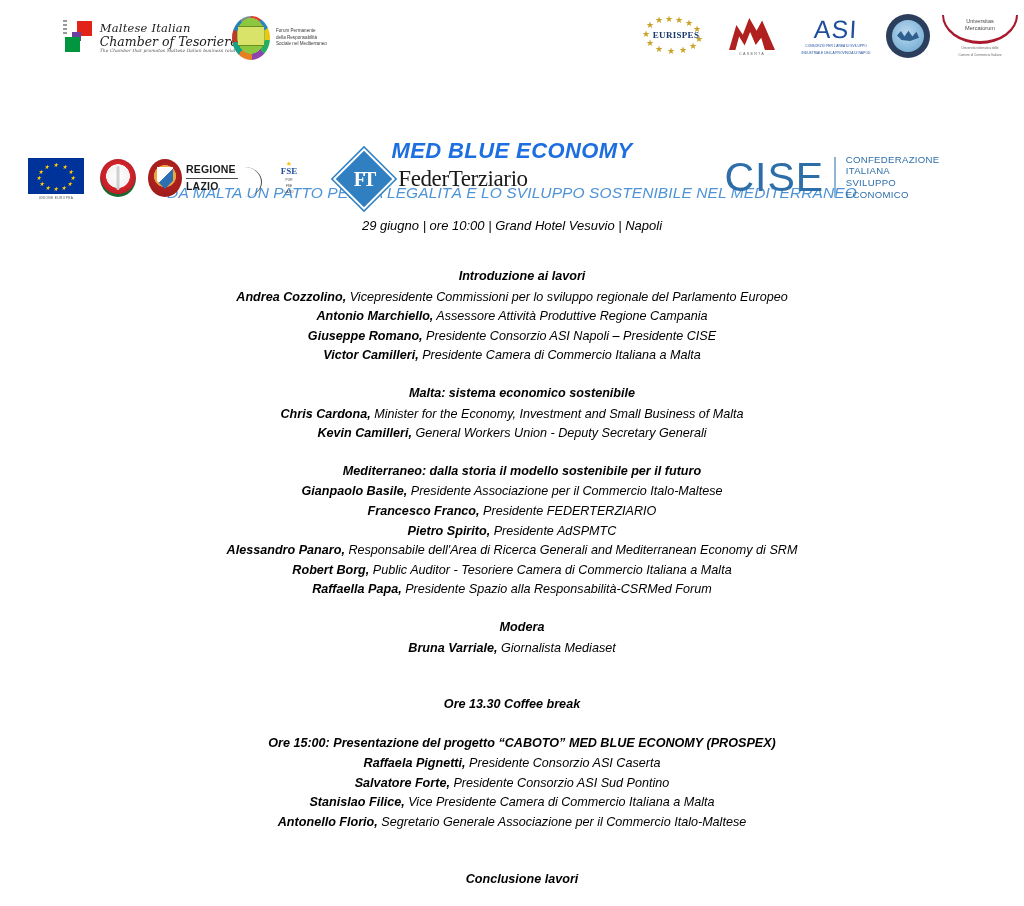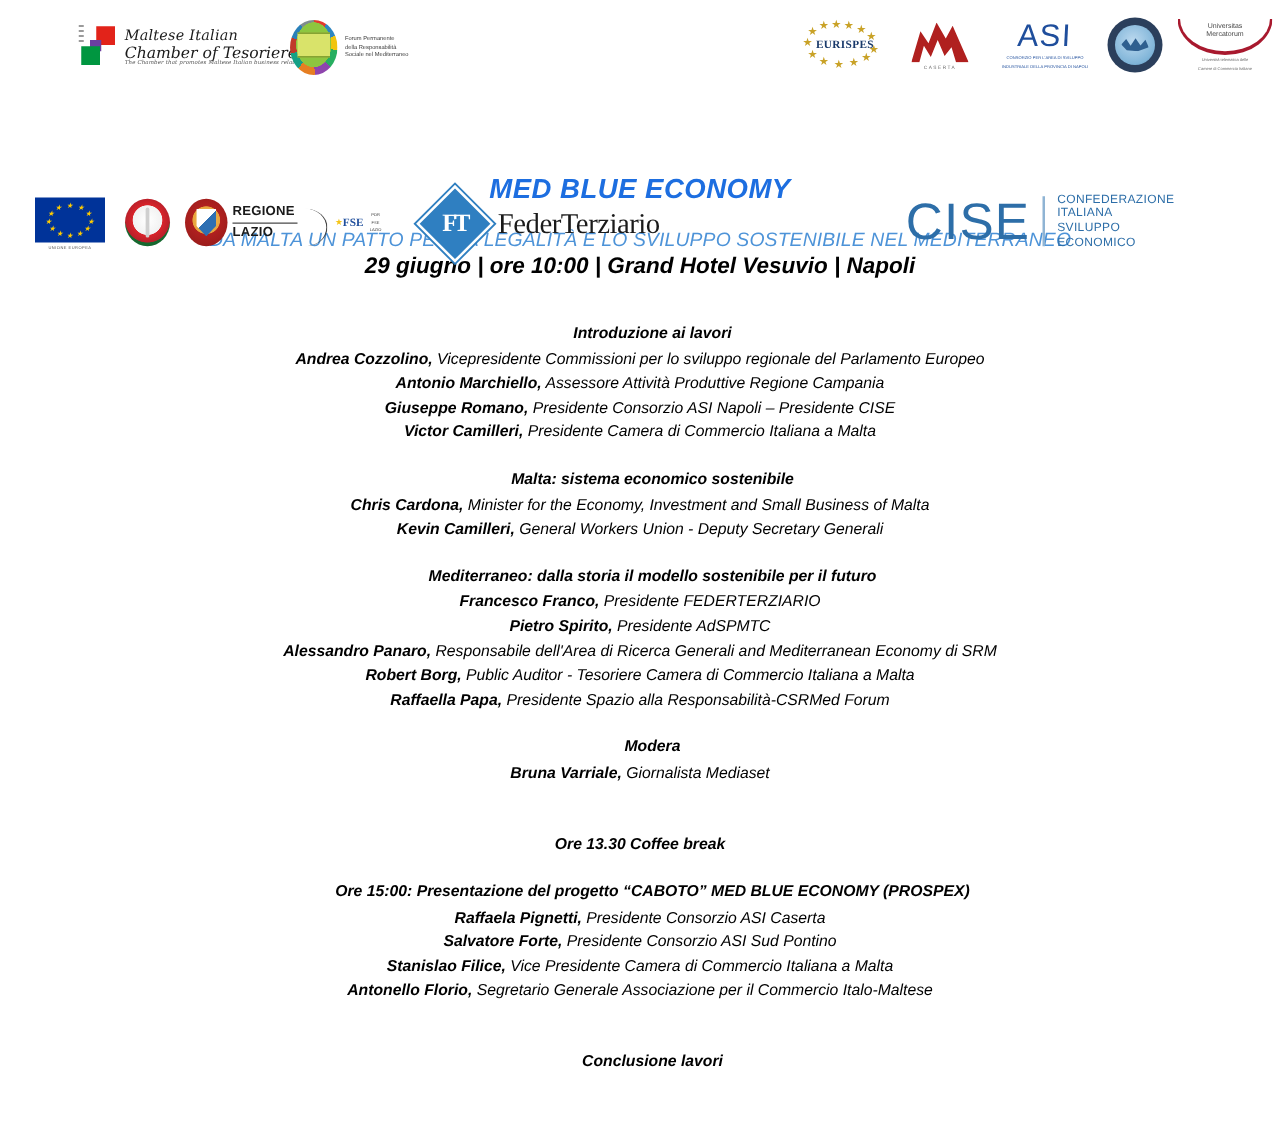--- a/index.html
+++ b/index.html
@@ -231,21 +231,21 @@
   }
   .reglazio-rule { border-bottom: 1.2px solid #4a4a4a; width: 52px; margin: 1px 0; }
   .reglazio-swish {
     position: absolute; right: -2px; top: 4px;
     width: 28px; height: 30px;
     border-right: 1.4px solid #444;
     border-radius: 0 60% 60% 0 / 0 50% 50% 0;
   }
 
   
-  .porfse { left: 268px; top: 82px; width: 42px; height: 48px; flex-direction: row; }
+  .porfse { left: 268px; top: 82px; width: 42px; height: 48px; flex-direction: column; }
   .porfse-top { font-size: 9px; color: #1f4e9c; font-weight: bold; font-family: "Liberation Serif", serif; line-height: 1; }
   .porfse-star { color: #f5c518; font-size: 7px; line-height: 1; }
   .porfse-bars {
     width: 26px;
     margin-top: 2px;
     font-size: 3.2px;
     color: #3a3a3a;
     line-height: 1.8;
     text-align: center;
   }
@@ -308,24 +308,25 @@
     margin-top: 8px;
   }
   .subtitle {
     font-size: 15.5px;
     font-style: italic;
     color: #4d93d8;
     letter-spacing: .1px;
     margin-top: 20px;
   }
   .datetime {
-    font-size: 18px;
-    font-weight: bold;
+    font-size: 13px;
+    font-weight: normal;
     font-style: italic;
     color: #000000;
+    margin-top: 16px;
   }
 
   
   .program {
     margin-top: 34px;
     text-align: center;
   }
   .sec { margin-bottom: 18px; }
   .sec-head {
     font-size: 12.6px;
@@ -509,20 +510,21 @@
   </div>
 
   <div class="sec">
     <div class="sec-head">Malta: sistema economico sostenibile</div>
     <div class="entry"><span class="nm">Chris Cardona,</span><span> Minister for the Economy, Investment and Small Business of Malta</span></div>
     <div class="entry"><span class="nm">Kevin Camilleri,</span><span> General Workers Union - Deputy Secretary Generali</span></div>
   </div>
 
   <div class="sec">
     <div class="sec-head">Mediterraneo: dalla storia il modello sostenibile per il futuro</div>
+    <div class="entry"><span class="nm">Gianpaolo Basile,</span><span> Presidente Associazione per il Commercio Italo-Maltese</span></div>
     <div class="entry"><span class="nm">Francesco Franco,</span><span> Presidente FEDERTERZIARIO</span></div>
     <div class="entry"><span class="nm">Pietro Spirito,</span><span> Presidente AdSPMTC</span></div>
     <div class="entry"><span class="nm">Alessandro Panaro,</span><span> Responsabile dell'Area di Ricerca Generali and Mediterranean Economy di SRM</span></div>
     <div class="entry"><span class="nm">Robert Borg,</span><span> Public Auditor - Tesoriere Camera di Commercio Italiana a Malta</span></div>
     <div class="entry"><span class="nm">Raffaella Papa,</span><span> Presidente Spazio alla Responsabilità-CSRMed Forum</span></div>
   </div>
 
   <div class="sec">
     <div class="sec-head">Modera</div>
     <div class="entry"><span class="nm">Bruna Varriale,</span><span> Giornalista Mediaset</span></div>

